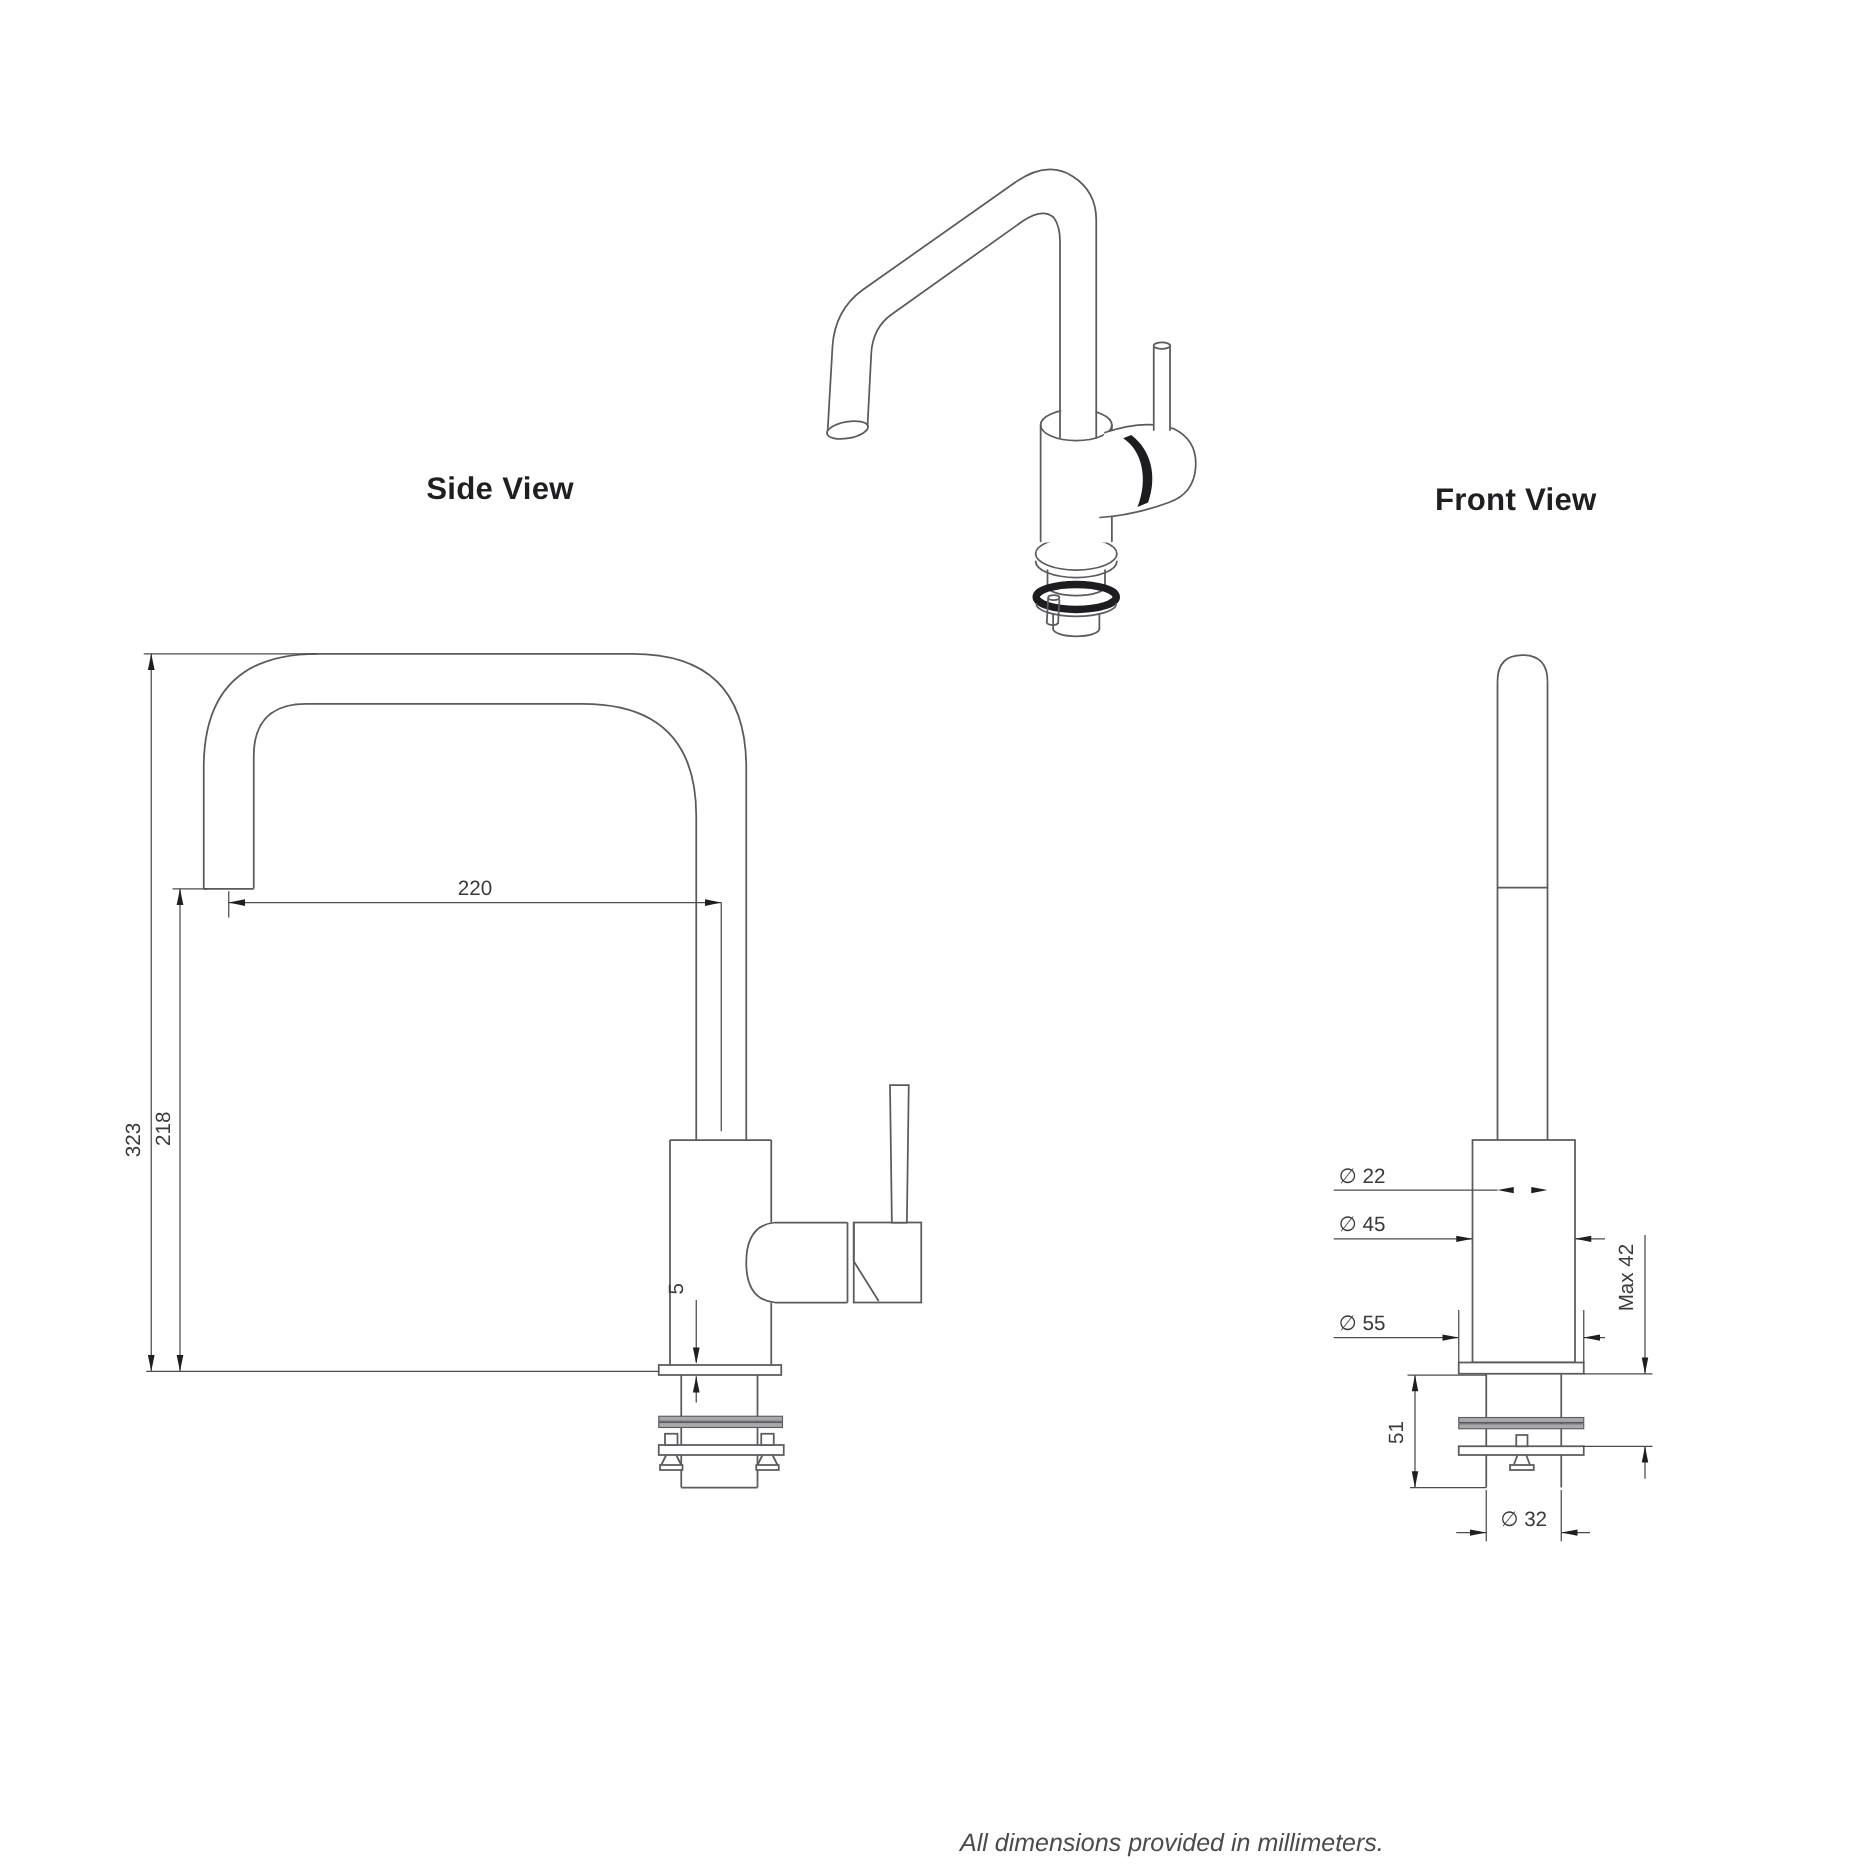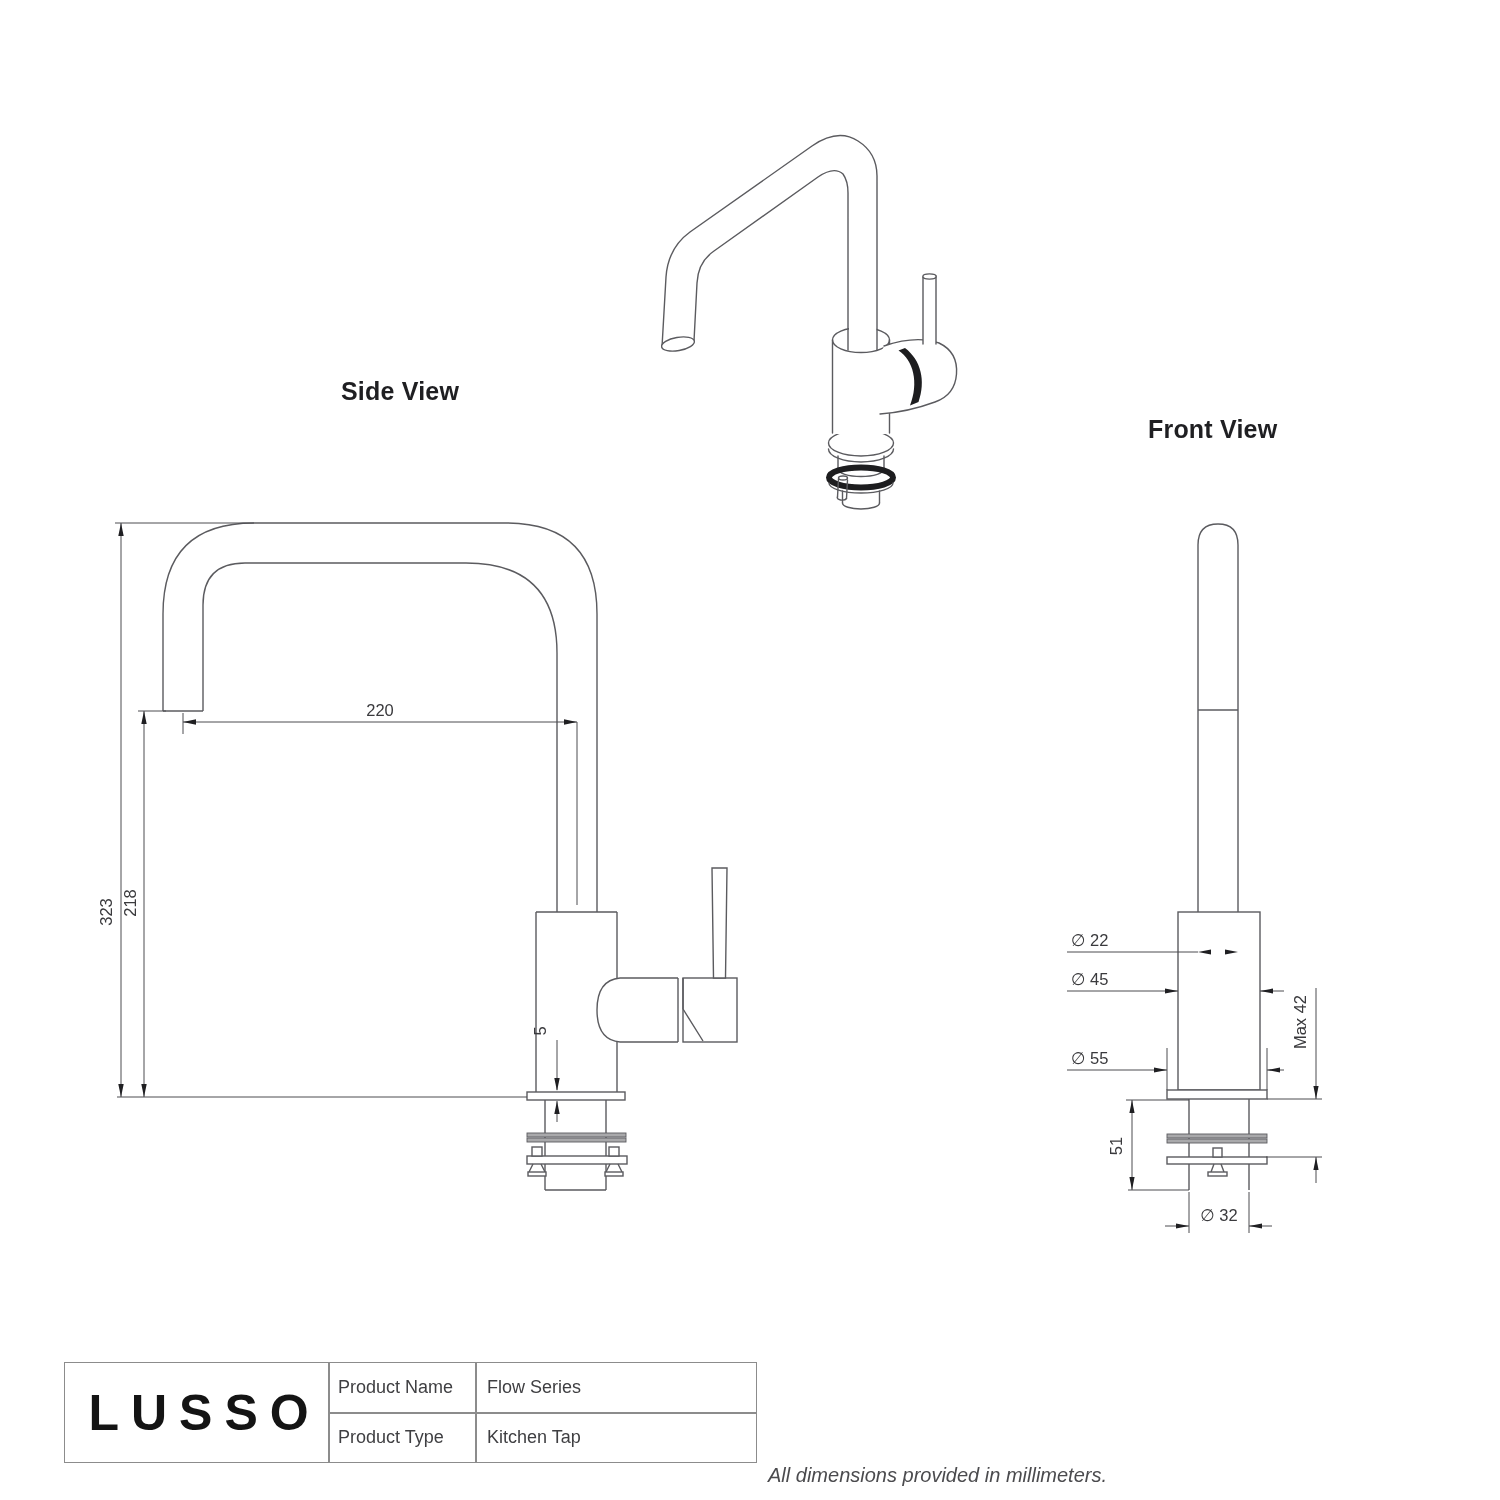--- a/index.html
+++ b/index.html
@@ -5,21 +5,21 @@
   html,body{margin:0;padding:0;background:#ffffff;}
   #stage{
     position:relative;width:1500px;height:1500px;background:#ffffff;overflow:hidden;
     font-family:"Liberation Sans","DejaVu Sans",sans-serif;
   }
   #drawing{position:absolute;left:0;top:0;}
   .view-label{
     position:absolute;font-size:25px;font-weight:600;color:#1f1f22;letter-spacing:0.2px;
   }
   #side-label{left:341px;top:377px;}
-  #front-label{left:1148px;top:415px;}
+  #front-label{left:1148px;top:386px;}
   #footnote{
     position:absolute;left:768px;top:1448px;font-size:20px;font-style:italic;color:#4b4b4e;margin-top:16px;
   }
   
   #title-block{
     position:absolute;left:64px;top:1362px;width:693px;height:101px;
     border:1.5px solid #8c8c8c;box-sizing:border-box;background:#fff;
   }
   .tb-vline{position:absolute;top:0;bottom:0;width:1.5px;background:#8c8c8c;}
   #tb-v1{left:263px;}
@@ -211,25 +211,15 @@
         <text x="1306" y="1022" text-anchor="middle" transform="rotate(-90 1306 1022)">Max 42</text>
         <text x="1122" y="1146" text-anchor="middle" transform="rotate(-90 1122 1146)">51</text>
         <text x="1219" y="1221" text-anchor="middle">∅ 32</text>
       </g>
     </g>
   </svg>
 
   <div id="side-label" class="view-label">Side View</div>
   <div id="front-label" class="view-label">Front View</div>
 
-  <div id="title-block">
-    <div class="tb-vline" id="tb-v1"></div>
-    <div class="tb-vline" id="tb-v2"></div>
-    <div class="tb-hline"></div>
-    <div id="tb-logo">LUSSO</div>
-    <div class="tb-cell tb-label tb-r1">Product Name</div>
-    <div class="tb-cell tb-value tb-r1">Flow Series</div>
-    <div class="tb-cell tb-label tb-r2">Product Type</div>
-    <div class="tb-cell tb-value tb-r2">Kitchen Tap</div>
-  </div>
 
   <div id="footnote">All dimensions provided in millimeters.</div>
 </div>
 
 </body></html>

